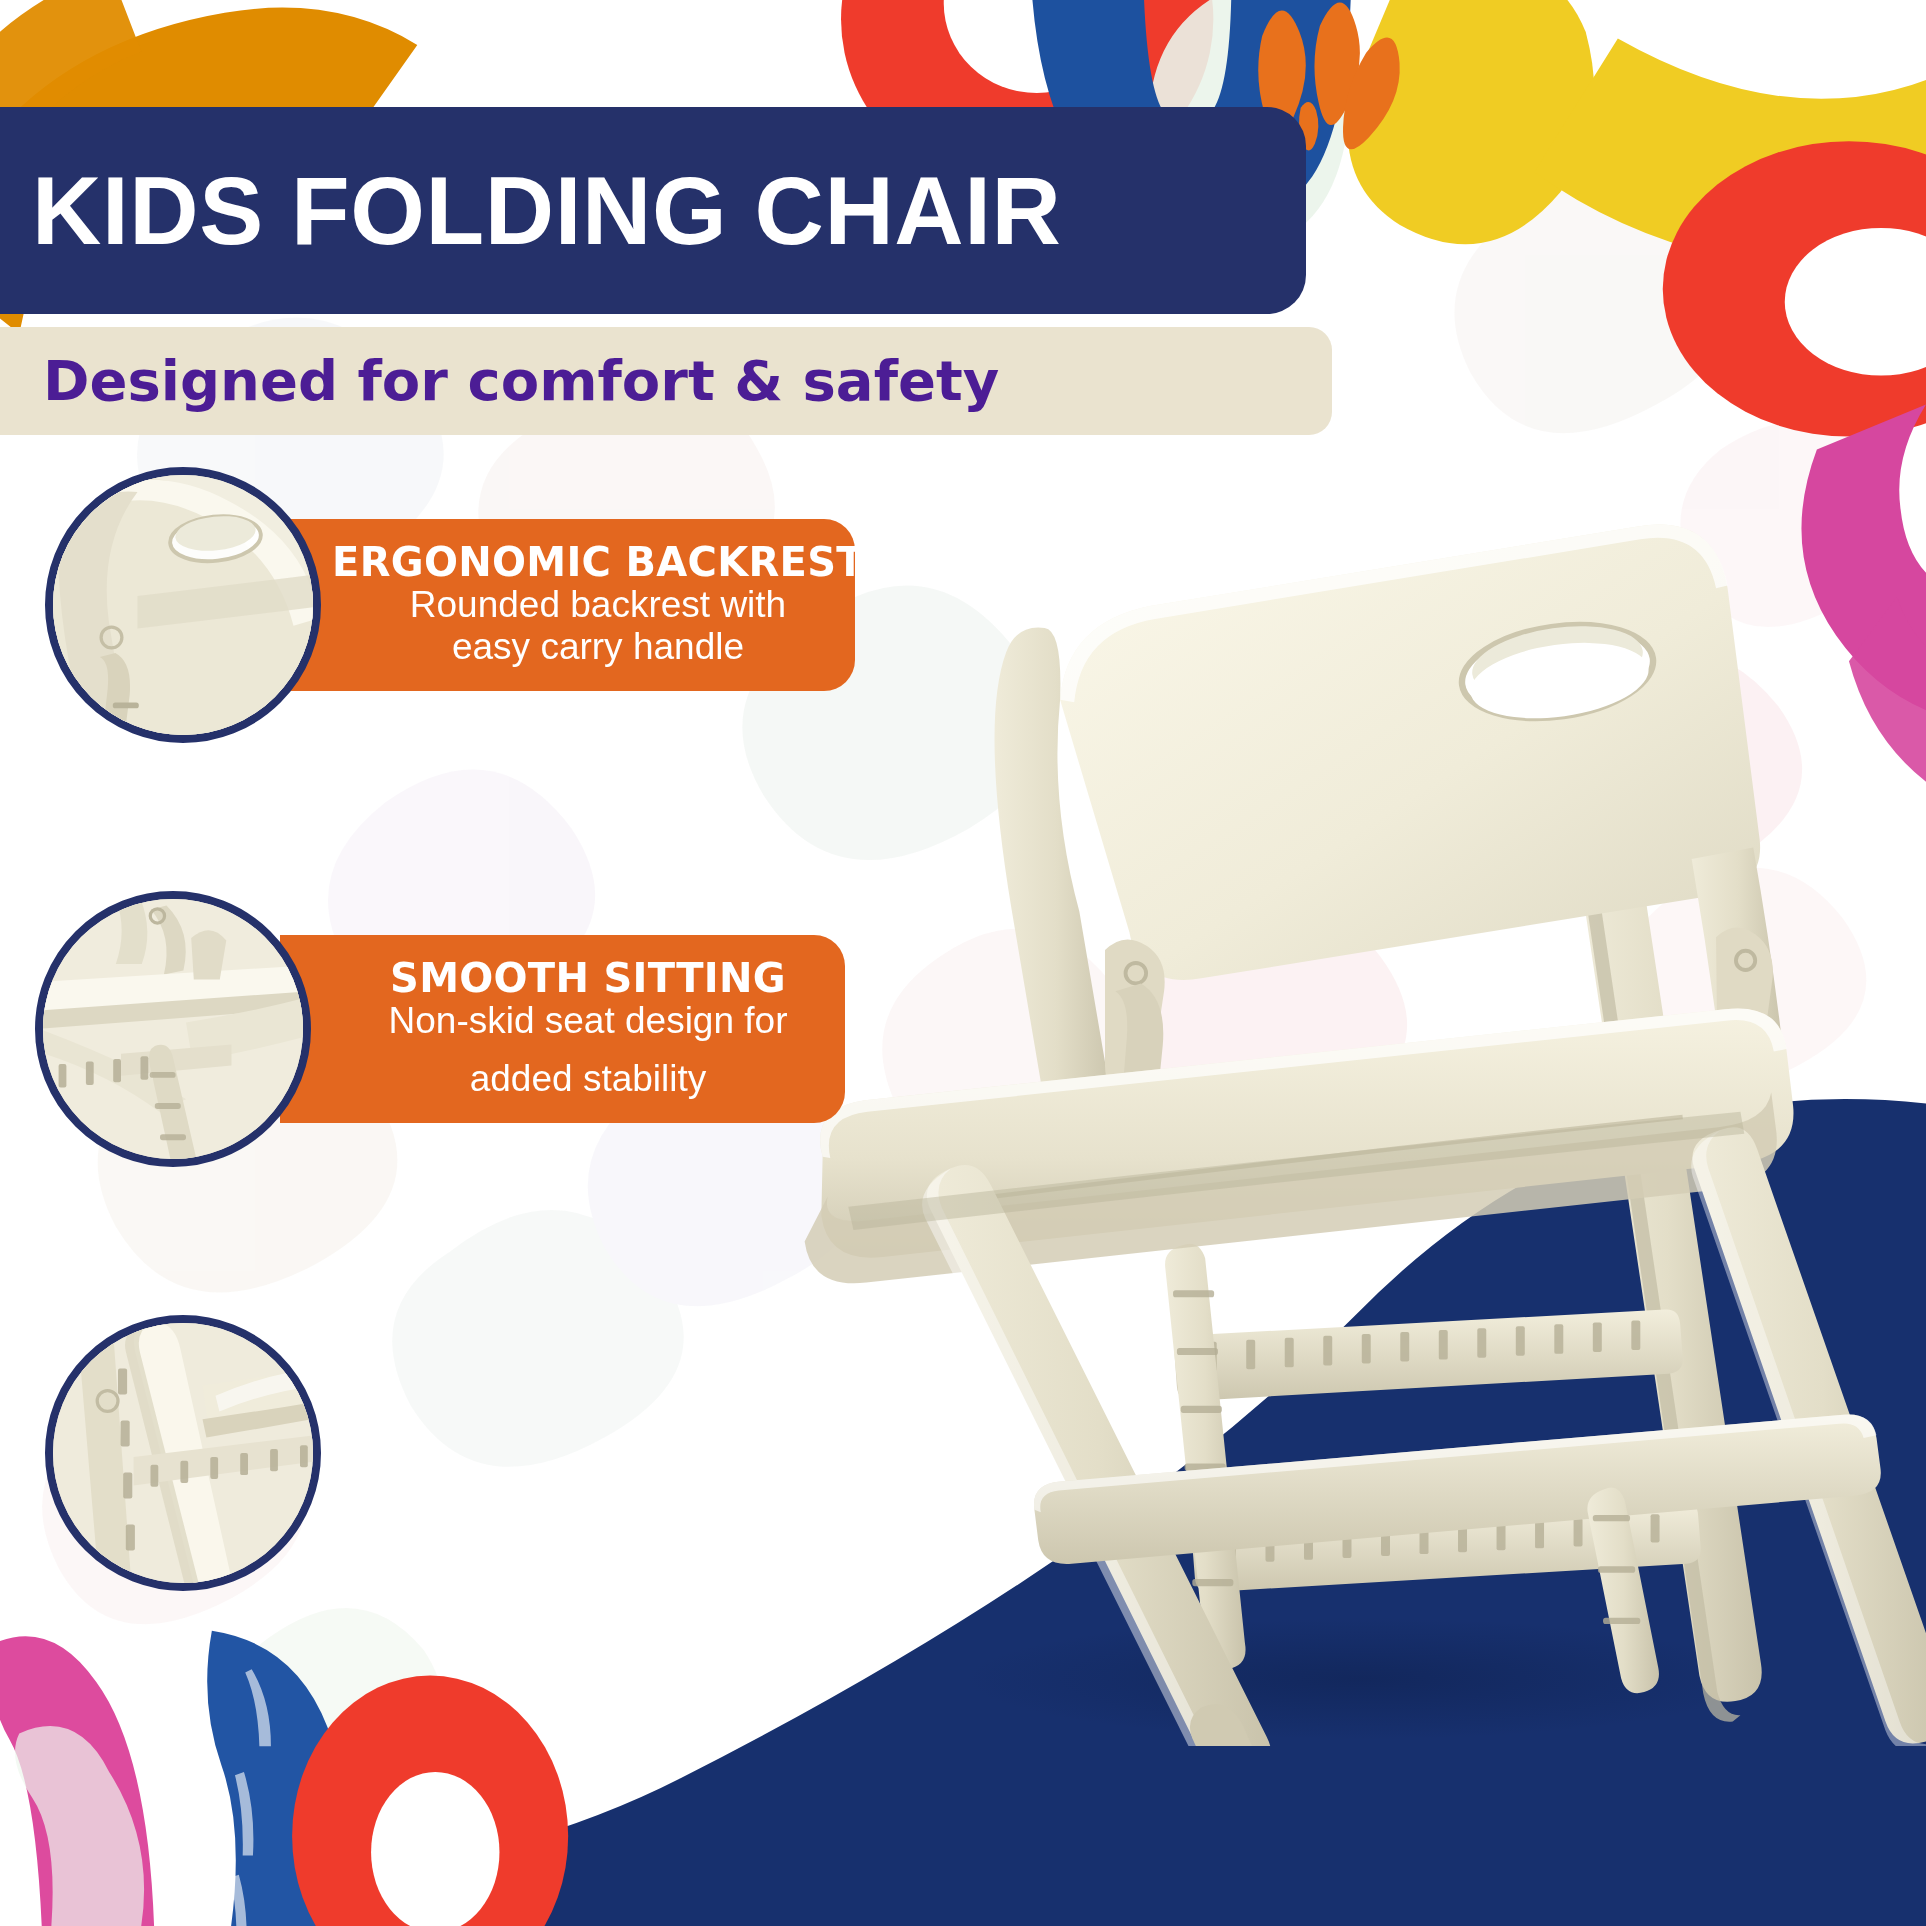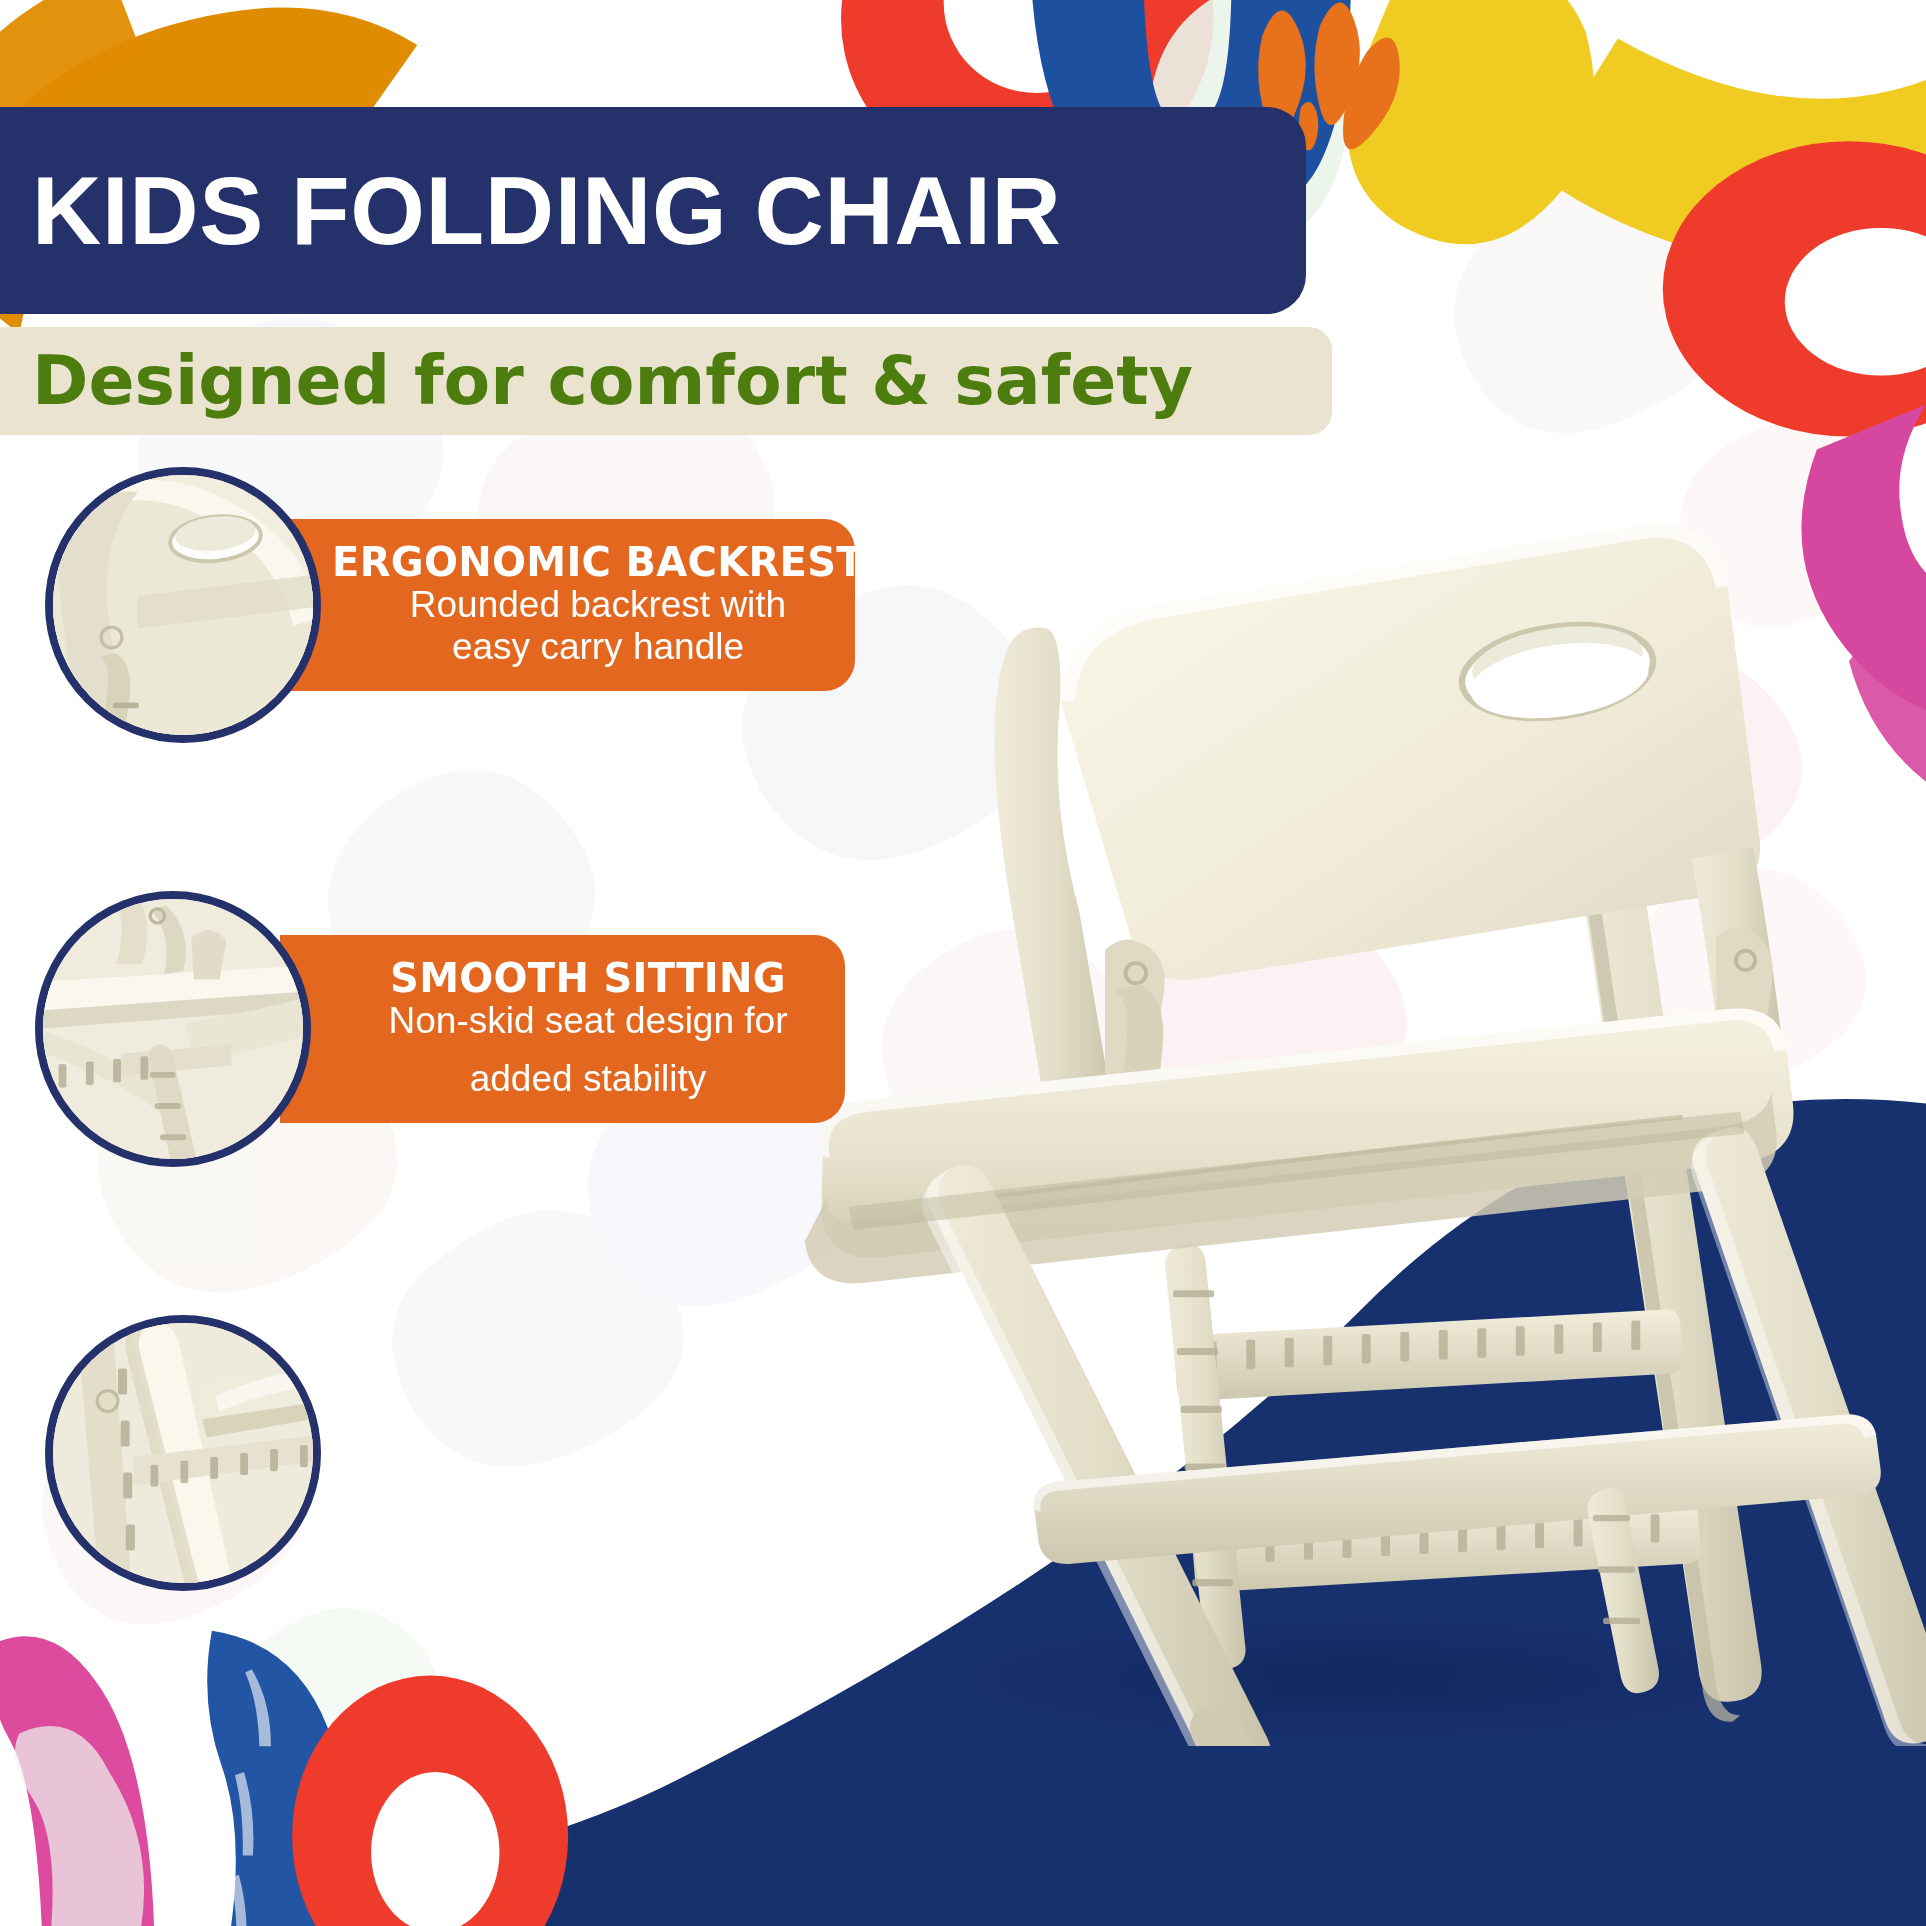--- a/index.html
+++ b/index.html
@@ -37,26 +37,27 @@
   
   .subtitle-band{
     position:absolute;left:-26px;top:327px;width:1358px;height:108px;
     background:#eae3cf;
     border-radius:0 23px 23px 0;
     display:flex;align-items:center;
     box-sizing:border-box;padding-left:58px;
     z-index:6;
   }
   .subtitle-text{
-    color:#4d7c0f;
-    font-size:68px;
+    color:#4c1d95;
+    font-size:56px;
     font-weight:bold;
     line-height:1;
     font-family:"DejaVu Sans", sans-serif;
     white-space:nowrap;
+    margin-left:11px;
   }
 
   
   .feature{position:absolute;z-index:7;display:flex;align-items:center;}
   .f0{left:45px;top:467px;}
   .f1{left:35px;top:891px;}
   .f2{left:45px;top:1315px;}
 
   .thumb{
     position:relative;

